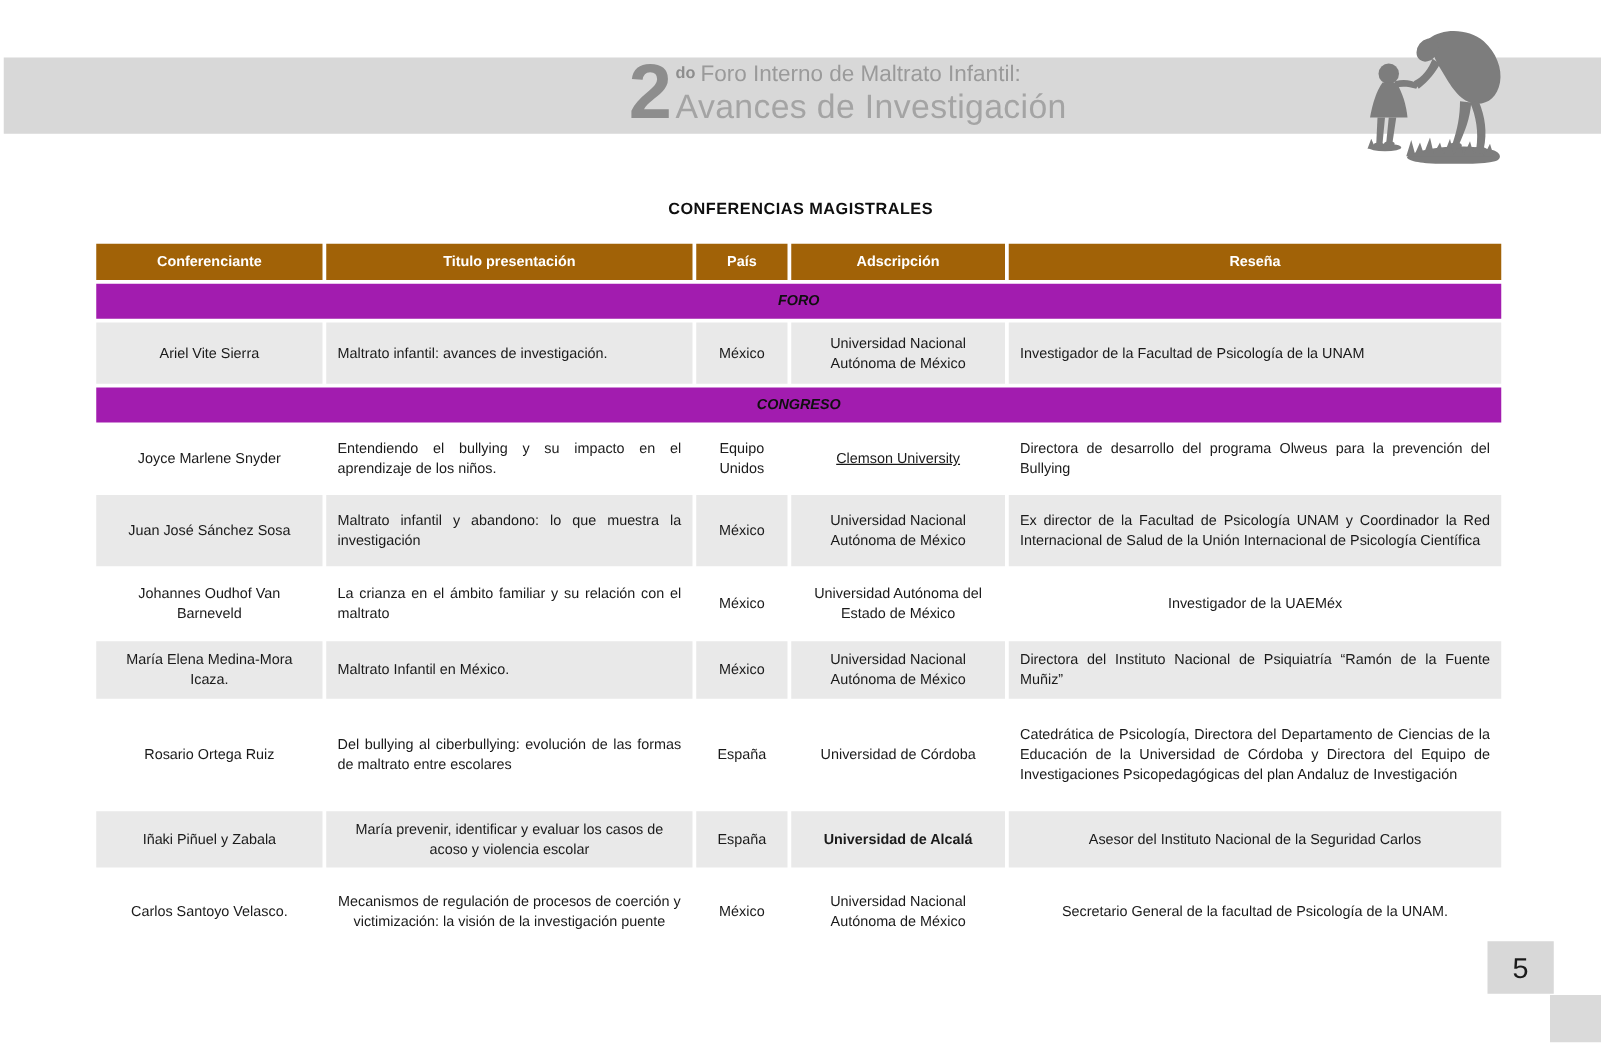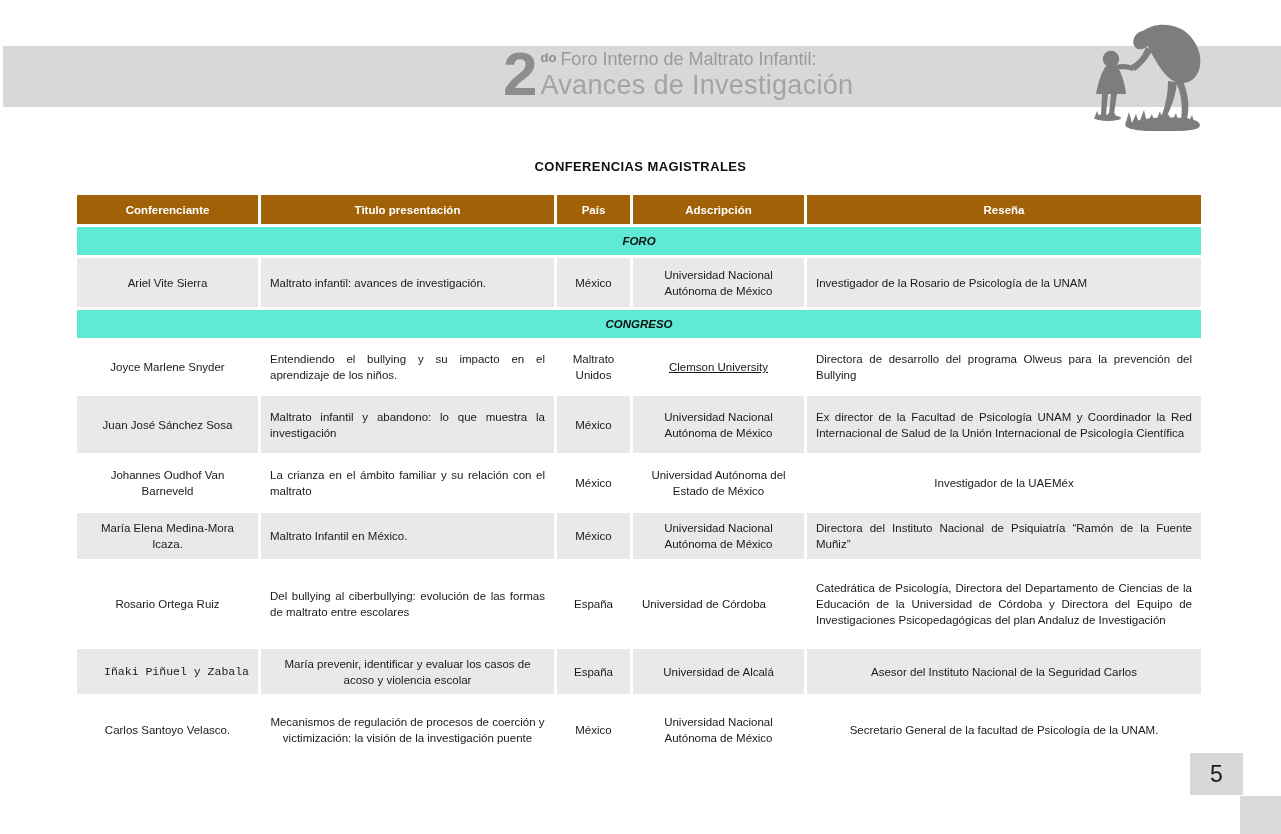--- a/index.html
+++ b/index.html
@@ -67,21 +67,21 @@
     vertical-align: middle;
     overflow: hidden;
     word-wrap: break-word;
   }
   .conference-table thead th {
     background: #a16207; color: #ffffff;
     font-weight: bold; font-size: 11.5px;
     text-align: center; height: 25px; padding: 2px 4px;
   }
   .conference-table tr.section-row td {
-    background: #5eead4; color: #0f0f0f;
+    background: #a21caf; color: #0f0f0f;
     font-weight: bold; font-style: italic;
     text-align: center; height: 22px; padding: 2px 4px;
   }
   .conference-table tr.row-light td { background: #e9e9e9; }
   .conference-table tr.row-white td { background: #ffffff; }
 
   
   .page-number-box {
     position: absolute; left: 1190px; top: 753px;
     width: 53px; height: 42px;
@@ -166,29 +166,29 @@
   </thead>
   <tbody>
       <tr class="section-row" style="height: 28px;">
         <td colspan="5">FORO</td>
       </tr>
       <tr class="data-row row-light" style="height: 49px;">
         <td style="text-align: center;">Ariel Vite Sierra</td>
         <td style="text-align: justify;">Maltrato infantil: avances de investigación.</td>
         <td style="text-align: center;">México</td>
         <td style="text-align: center;">Universidad Nacional Autónoma de México</td>
-        <td style="text-align: justify;">Investigador de la Rosario de Psicología de la UNAM</td>
+        <td style="text-align: justify;">Investigador de la Facultad de Psicología de la UNAM</td>
       </tr>
       <tr class="section-row" style="height: 28px; margin-top: 40px;">
         <td colspan="5">CONGRESO</td>
       </tr>
       <tr class="data-row row-white" style="height: 52px;">
         <td style="text-align: center;">Joyce Marlene Snyder</td>
         <td style="text-align: justify;">Entendiendo el bullying y su impacto en el aprendizaje de los niños.</td>
-        <td style="text-align: center;">Maltrato Unidos</td>
+        <td style="text-align: center;">Equipo Unidos</td>
         <td style="text-align: center; text-decoration: underline;">Clemson University</td>
         <td style="text-align: justify;">Directora de desarrollo  del programa Olweus para la prevención del Bullying</td>
       </tr>
       <tr class="data-row row-light" style="height: 57px;">
         <td style="text-align: center;">Juan José Sánchez Sosa</td>
         <td style="text-align: justify;">Maltrato infantil y abandono: lo que muestra la investigación</td>
         <td style="text-align: center;">México</td>
         <td style="text-align: center;">Universidad Nacional Autónoma de México</td>
         <td style="text-align: justify;">Ex director de la Facultad de Psicología UNAM y Coordinador la Red Internacional de Salud de la Unión Internacional de Psicología Científica</td>
       </tr>
@@ -203,28 +203,28 @@
         <td style="text-align: center;">María Elena Medina-Mora Icaza.</td>
         <td style="text-align: justify;">Maltrato Infantil en México.</td>
         <td style="text-align: center;">México</td>
         <td style="text-align: center;">Universidad Nacional Autónoma de México</td>
         <td style="text-align: justify;">Directora del Instituto Nacional de Psiquiatría “Ramón de la Fuente Muñiz”</td>
       </tr>
       <tr class="data-row row-white" style="height: 84px;">
         <td style="text-align: center;">Rosario Ortega Ruiz</td>
         <td style="text-align: justify;">Del bullying al ciberbullying: evolución de las formas de maltrato entre escolares</td>
         <td style="text-align: center;">España</td>
-        <td style="">Universidad de Córdoba</td>
+        <td style="text-align: center;">Universidad de Córdoba</td>
         <td style="text-align: justify;">Catedrática de Psicología, Directora del Departamento de Ciencias de la Educación de la Universidad de Córdoba y Directora del Equipo de Investigaciones Psicopedagógicas del plan Andaluz de Investigación</td>
       </tr>
       <tr class="data-row row-light" style="height: 45px;">
-        <td style="text-align: right; font-family: Liberation Mono, monospace;">Iñaki Piñuel y Zabala</td>
+        <td style="text-align: center;">Iñaki Piñuel y Zabala</td>
         <td style="text-align: center;">María prevenir, identificar y evaluar los casos de acoso y violencia escolar</td>
         <td style="text-align: center;">España</td>
-        <td style="text-align: center;">Universidad de Alcalá</td>
+        <td style="text-align: center; font-weight: bold;">Universidad de Alcalá</td>
         <td style="text-align: center;">Asesor del Instituto Nacional de la Seguridad Carlos</td>
       </tr>
       <tr class="data-row row-white" style="height: 66px;">
         <td style="text-align: center;">Carlos Santoyo Velasco.</td>
         <td style="text-align: center;">Mecanismos de regulación de procesos de coerción y victimización: la visión de la investigación puente</td>
         <td style="text-align: center;">México</td>
         <td style="text-align: center;">Universidad Nacional Autónoma de México</td>
         <td style="text-align: center;">Secretario General de la facultad de Psicología de la UNAM.</td>
       </tr>
     </tbody>

